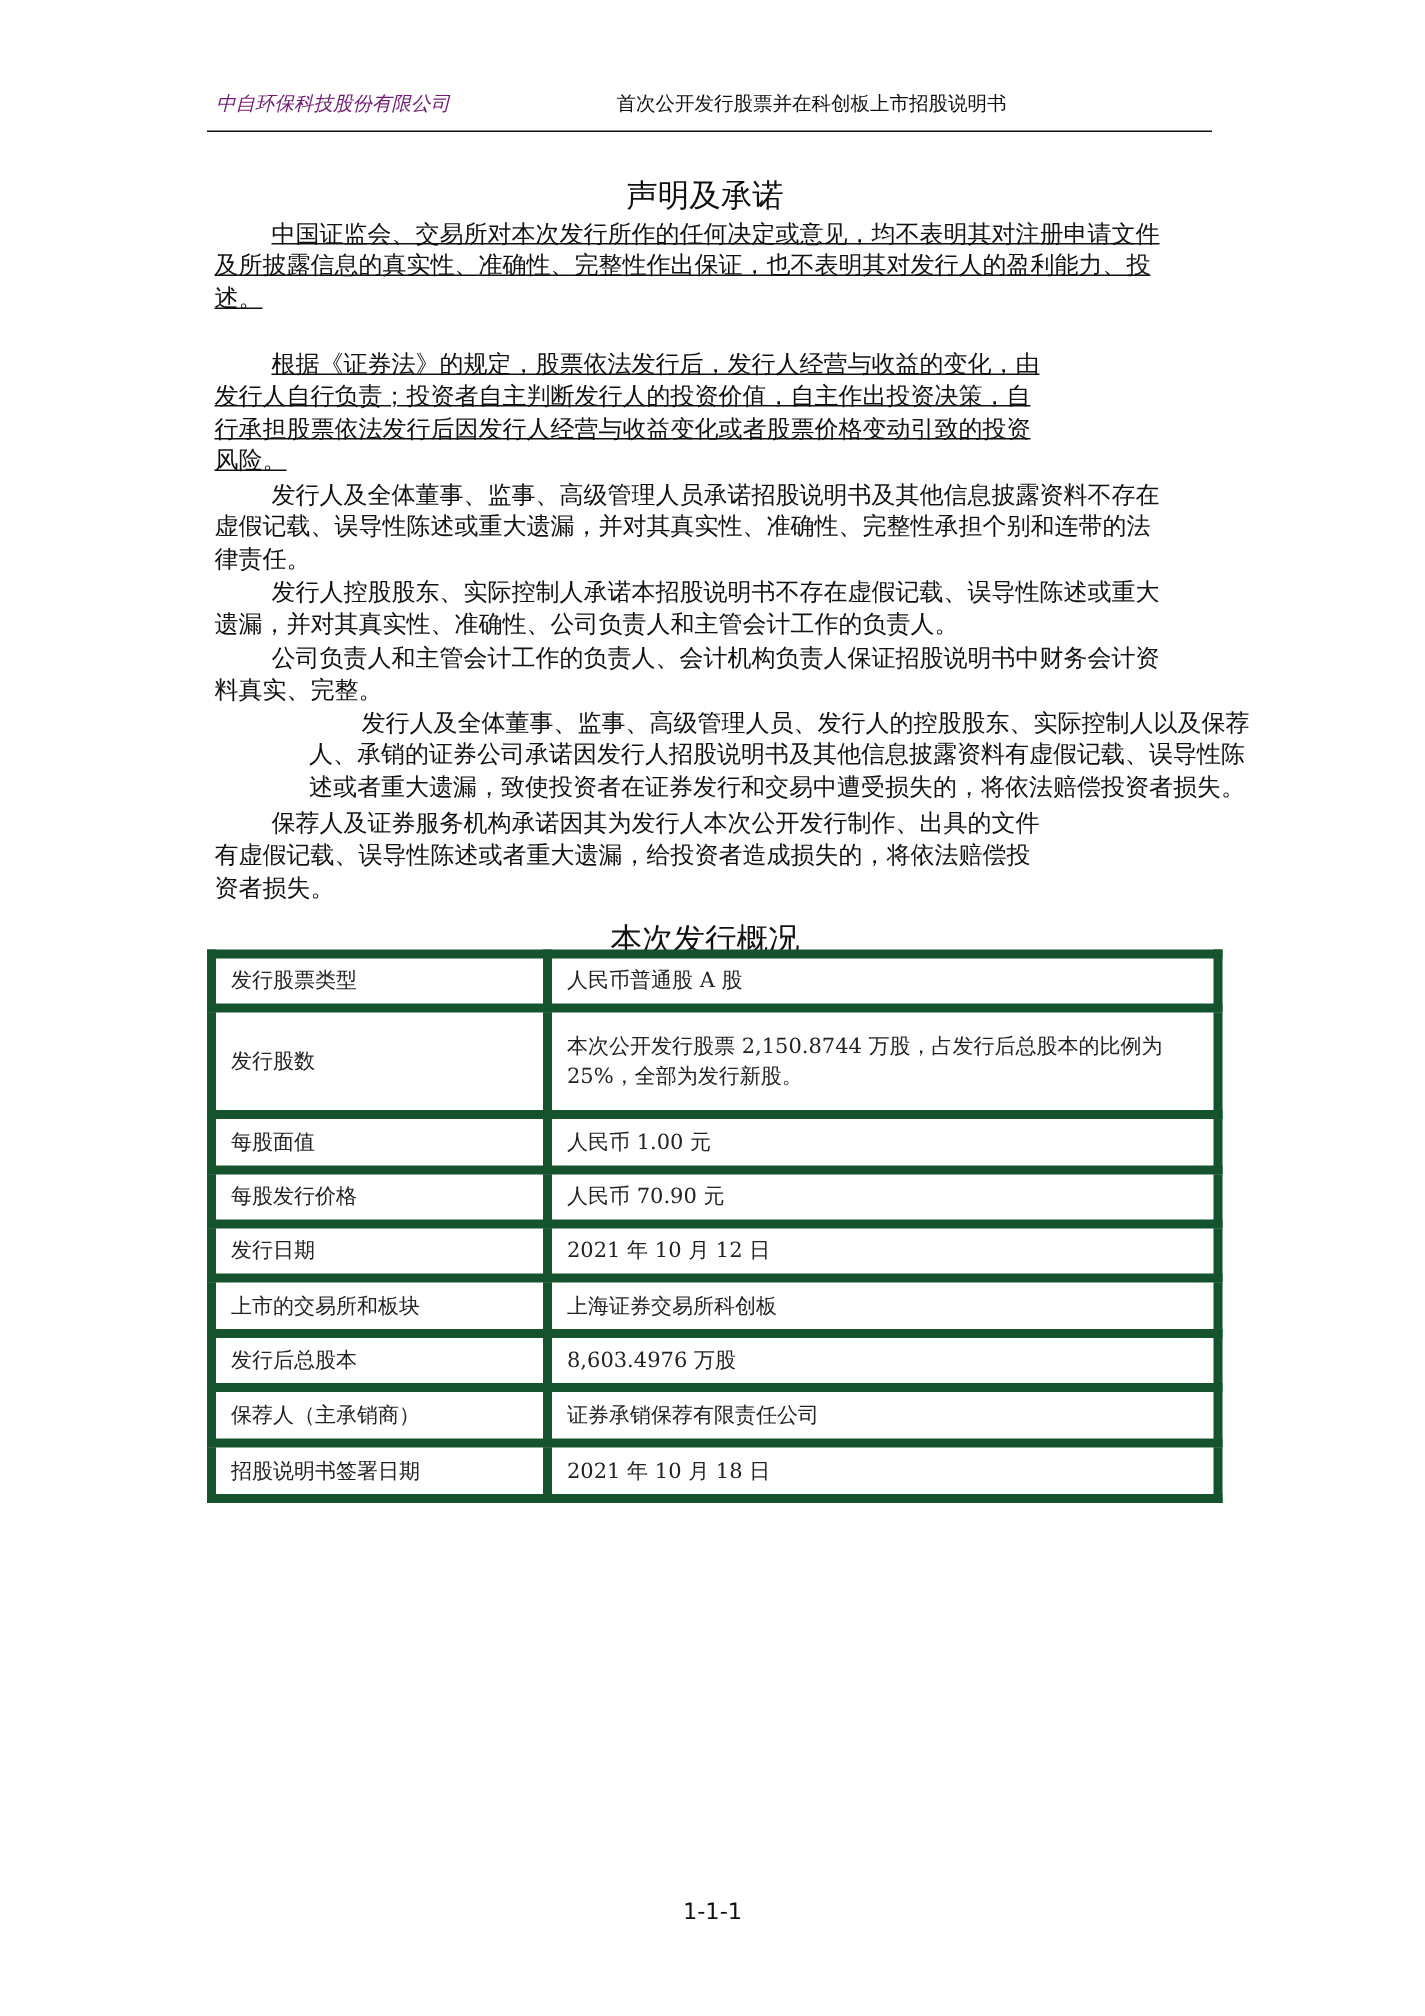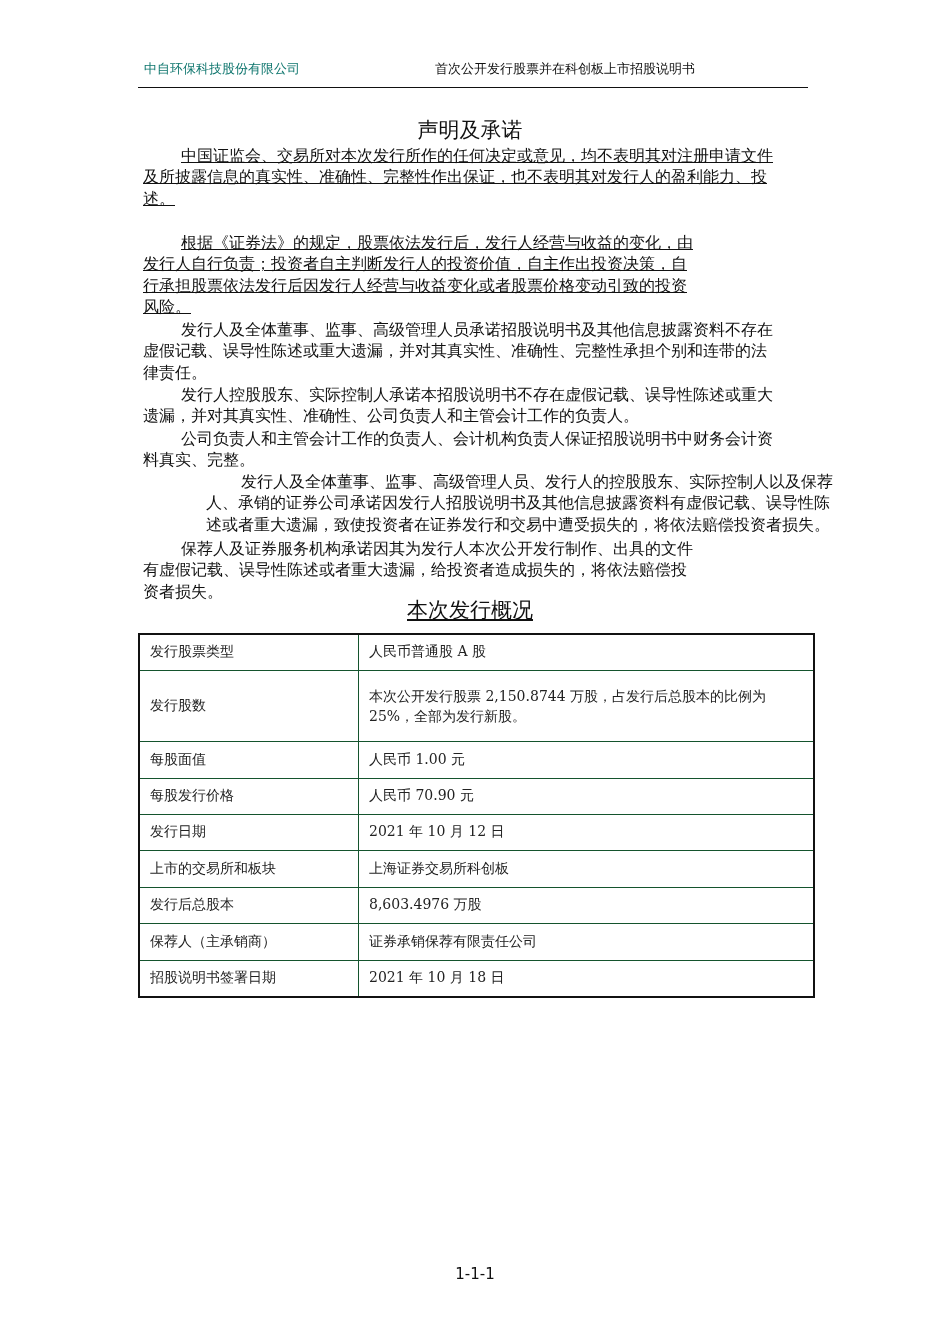--- a/index.html
+++ b/index.html
@@ -1,30 +1,30 @@
 <!DOCTYPE html>
 <html><head>
 <meta charset="utf-8">
 <style>
   html, body { margin: 0; padding: 0; background: #ffffff; }
   body { width: 950px; height: 1344px; position: relative; overflow: hidden;
          font-family: "DejaVu Serif", "Liberation Serif", serif; color: #111; }
-  .hdr-left { position: absolute; left: 144px; top: 60px; font-family: "DejaVu Sans", "Liberation Sans", sans-serif; font-size: 13px; color: #0f766e; }
-  .hdr-right { position: absolute; left: 435px; top: 60px; font-family: "DejaVu Sans", "Liberation Sans", sans-serif; font-size: 13px; color: #111; }
+  .hdr-left { position: absolute; left: 144px; top: 60px; font-family: "DejaVu Sans", "Liberation Sans", sans-serif; font-size: 13px; color: #701a75; font-style: italic; }
+  .hdr-right { position: absolute; left: 411px; top: 60px; font-family: "DejaVu Sans", "Liberation Sans", sans-serif; font-size: 13px; color: #111; }
   .hdr-rule { position: absolute; left: 138px; top: 87px; width: 670px; height: 0; border-top: 1.5px solid #111; }
   .title { position: absolute; left: 0; width: 940px; text-align: center; font-size: 21px; color: #111; }
   .t1 { top: 116px; }
-  .t2 { top: 596px; text-decoration: underline; }
+  .t2 { top: 612px; }
   .para { position: absolute; left: 143px; font-size: 16px; line-height: 21.3px; color: #111; margin: 0; }
   .para.full { width: 750px; }
   .para.narrow { width: 660px; }
   .line { display: block; white-space: nowrap; }
   .ind { padding-left: 38px; }
   table.info { position: absolute; left: 138px; top: 633px; width: 677px; border-collapse: collapse; border: 2px solid #111; font-size: 14px; color: #222; }
-  table.info td { border: 1px solid #14532d; padding: 0 10px; vertical-align: middle; }
+  table.info td { border: 6px solid #14532d; padding: 0 10px; vertical-align: middle; }
   table.info td.k { width: 198px; }
   .footer { position: absolute; left: 0; width: 950px; top: 1265px; text-align: center; font-family: "DejaVu Sans", "Liberation Sans", sans-serif; font-size: 15px; color: #111; }
 </style>
 </head>
 <body>
 
 <div>
   <div class="hdr-left">中自环保科技股份有限公司</div>
   <div class="hdr-right">首次公开发行股票并在科创板上市招股说明书</div>
   <div class="hdr-rule"></div>

